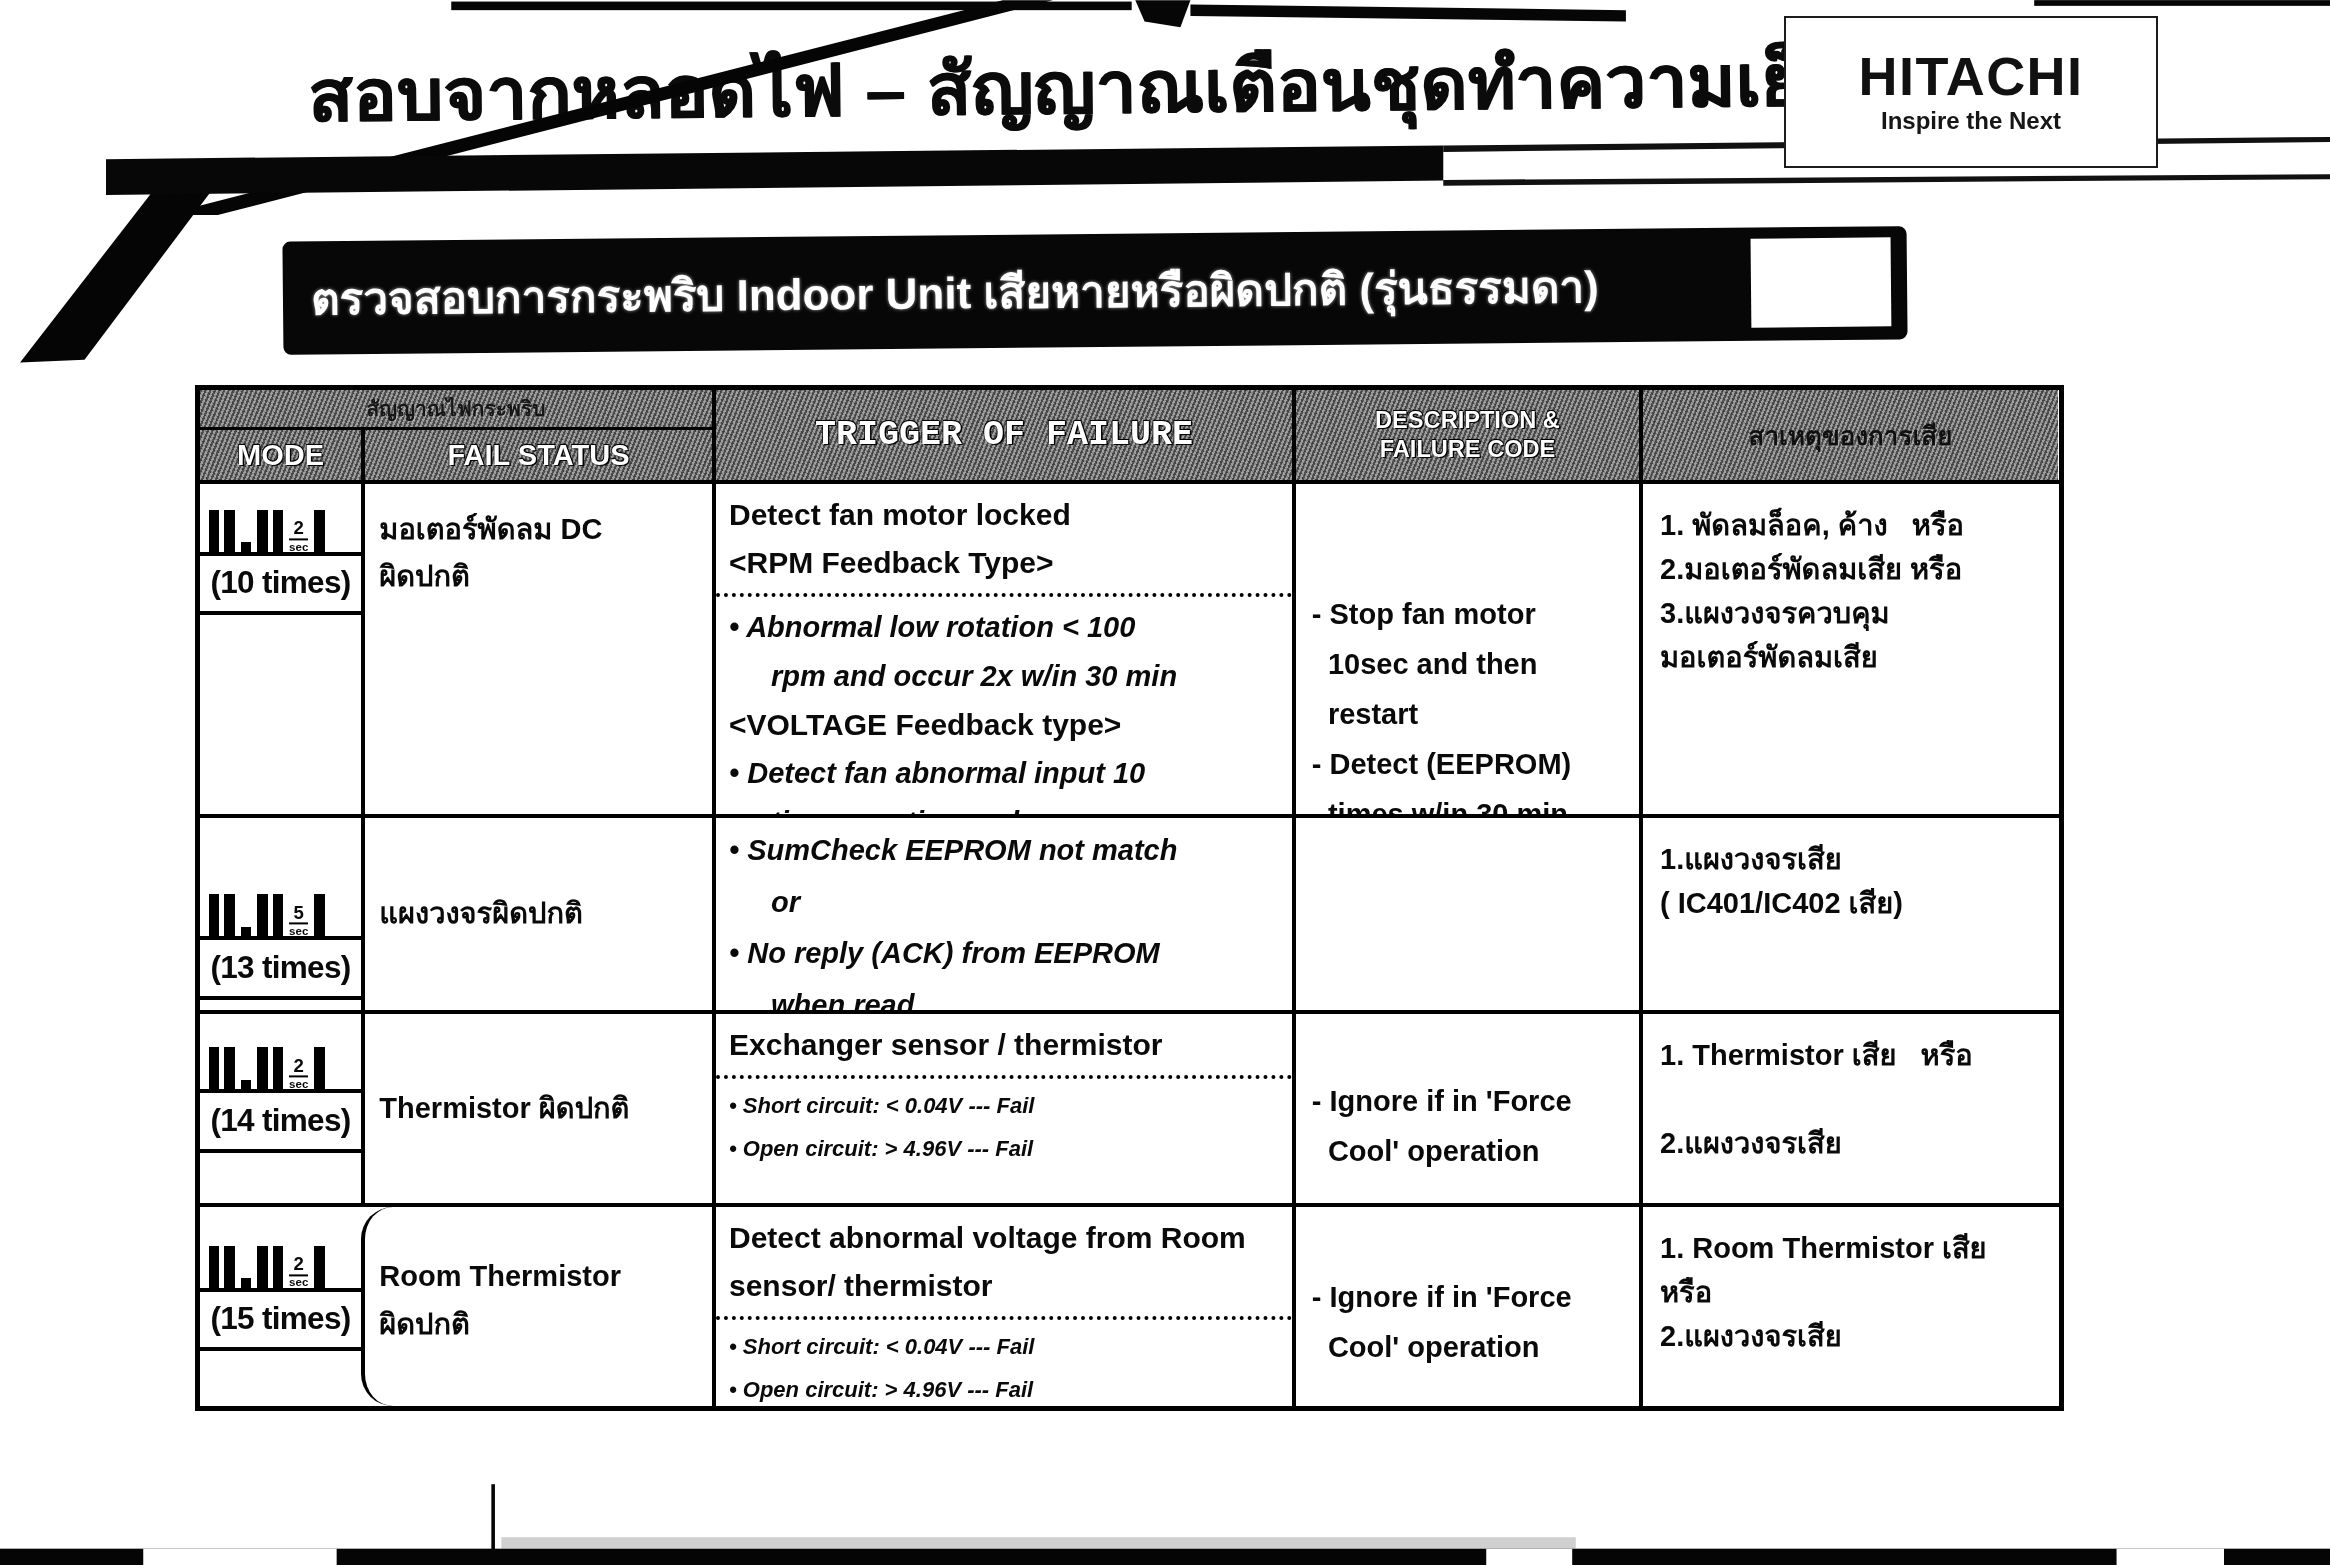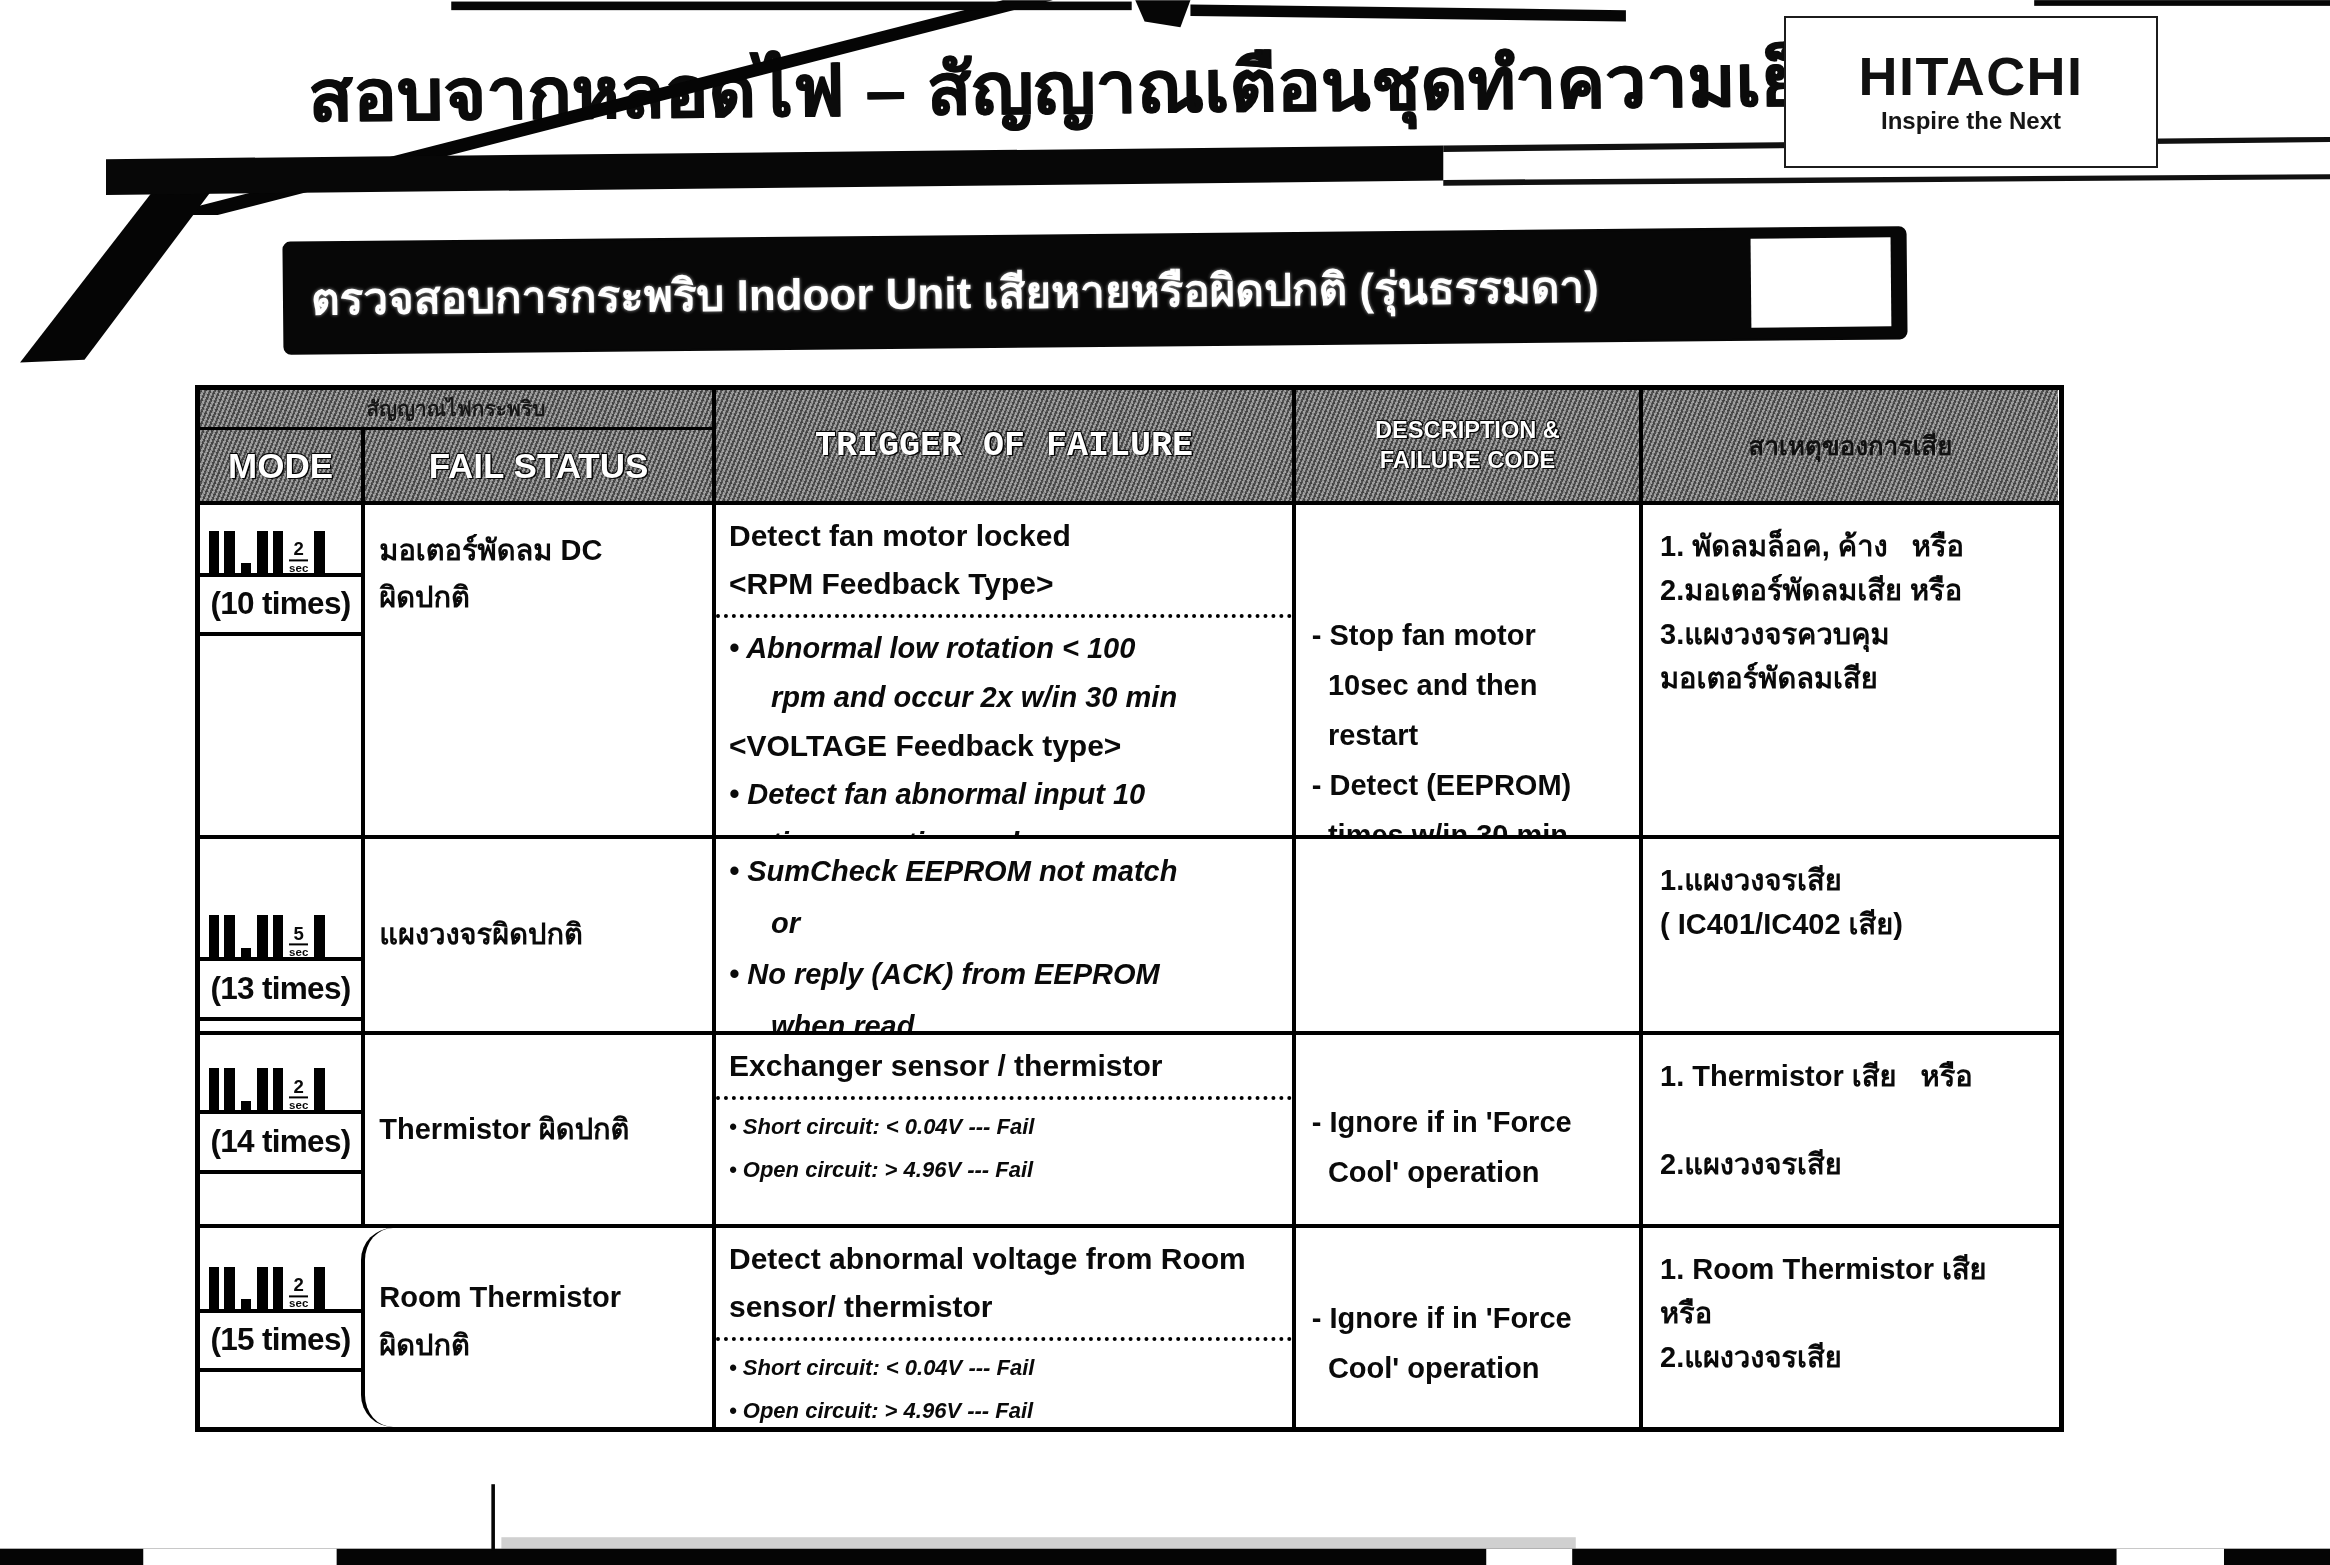--- a/index.html
+++ b/index.html
@@ -42,36 +42,36 @@
   .ftable{
     position:absolute;left:195px;top:385px;width:1869px;z-index:4;
     border:5px solid #000;box-sizing:border-box;background:#fff;
   }
   .hatch{
     background:
       repeating-linear-gradient(112deg, rgba(0,0,0,.42) 0 2.1px, rgba(255,255,255,.16) 2.1px 4.3px),
       repeating-linear-gradient(22deg, rgba(0,0,0,.22) 0 1.4px, transparent 1.4px 3.6px),
       #8f8f8f;
   }
-  .thead{display:grid;grid-template-columns:512px 580px 347px 419px;height:111px;}
+  .thead{display:grid;grid-template-columns:512px 580px 347px 419px;height:90px;}
   .thead > div + div{border-left:4.3px solid #000;}
   .h-left{display:flex;flex-direction:column;}
   .h-group{
     height:37px;display:flex;align-items:center;justify-content:center;
     border-bottom:3.6px solid #000;font-size:21px;font-weight:800;color:#161616;
     text-shadow:0.7px 0.7px 0 rgba(255,255,255,.35);
   }
   .h-sub{flex:1;display:grid;grid-template-columns:161px 351px;}
   .h-sub > div + div{border-left:4.3px solid #000;}
   .h-cell{display:flex;align-items:center;justify-content:center;text-align:center;}
   .h-white{
     color:#fff;font-weight:800;
     text-shadow:1.4px 1.4px 0.7px #000,-0.7px -0.7px 0.7px #000,0.7px -0.7px 0.7px #000;
   }
-  .h-mode,.h-fstat{font-size:35px;}
+  .h-mode,.h-fstat{font-size:29px;}
   .h-trig{font-size:35px;font-family:Liberation Mono, monospace;}
   .h-desc{font-size:23.6px;line-height:1.25;padding:0 29px;}
   .h-cause{font-size:26px;font-weight:800;color:#101010;text-shadow:0.7px 0.7px 0 rgba(255,255,255,.35);}
   .row{display:grid;grid-template-columns:161px 351px 580px 347px 419px;border-top:4.3px solid #000;}
   .row > .cell + .cell{border-left:4.3px solid #000;}
   .r0{height:330px;} .r1{height:192px;} .r2{height:189px;} .r3{height:199px;}
   .cell{overflow:hidden;box-sizing:border-box;}
   
   .mode{display:flex;flex-direction:column;}
   .mode-box{width:100%;}

